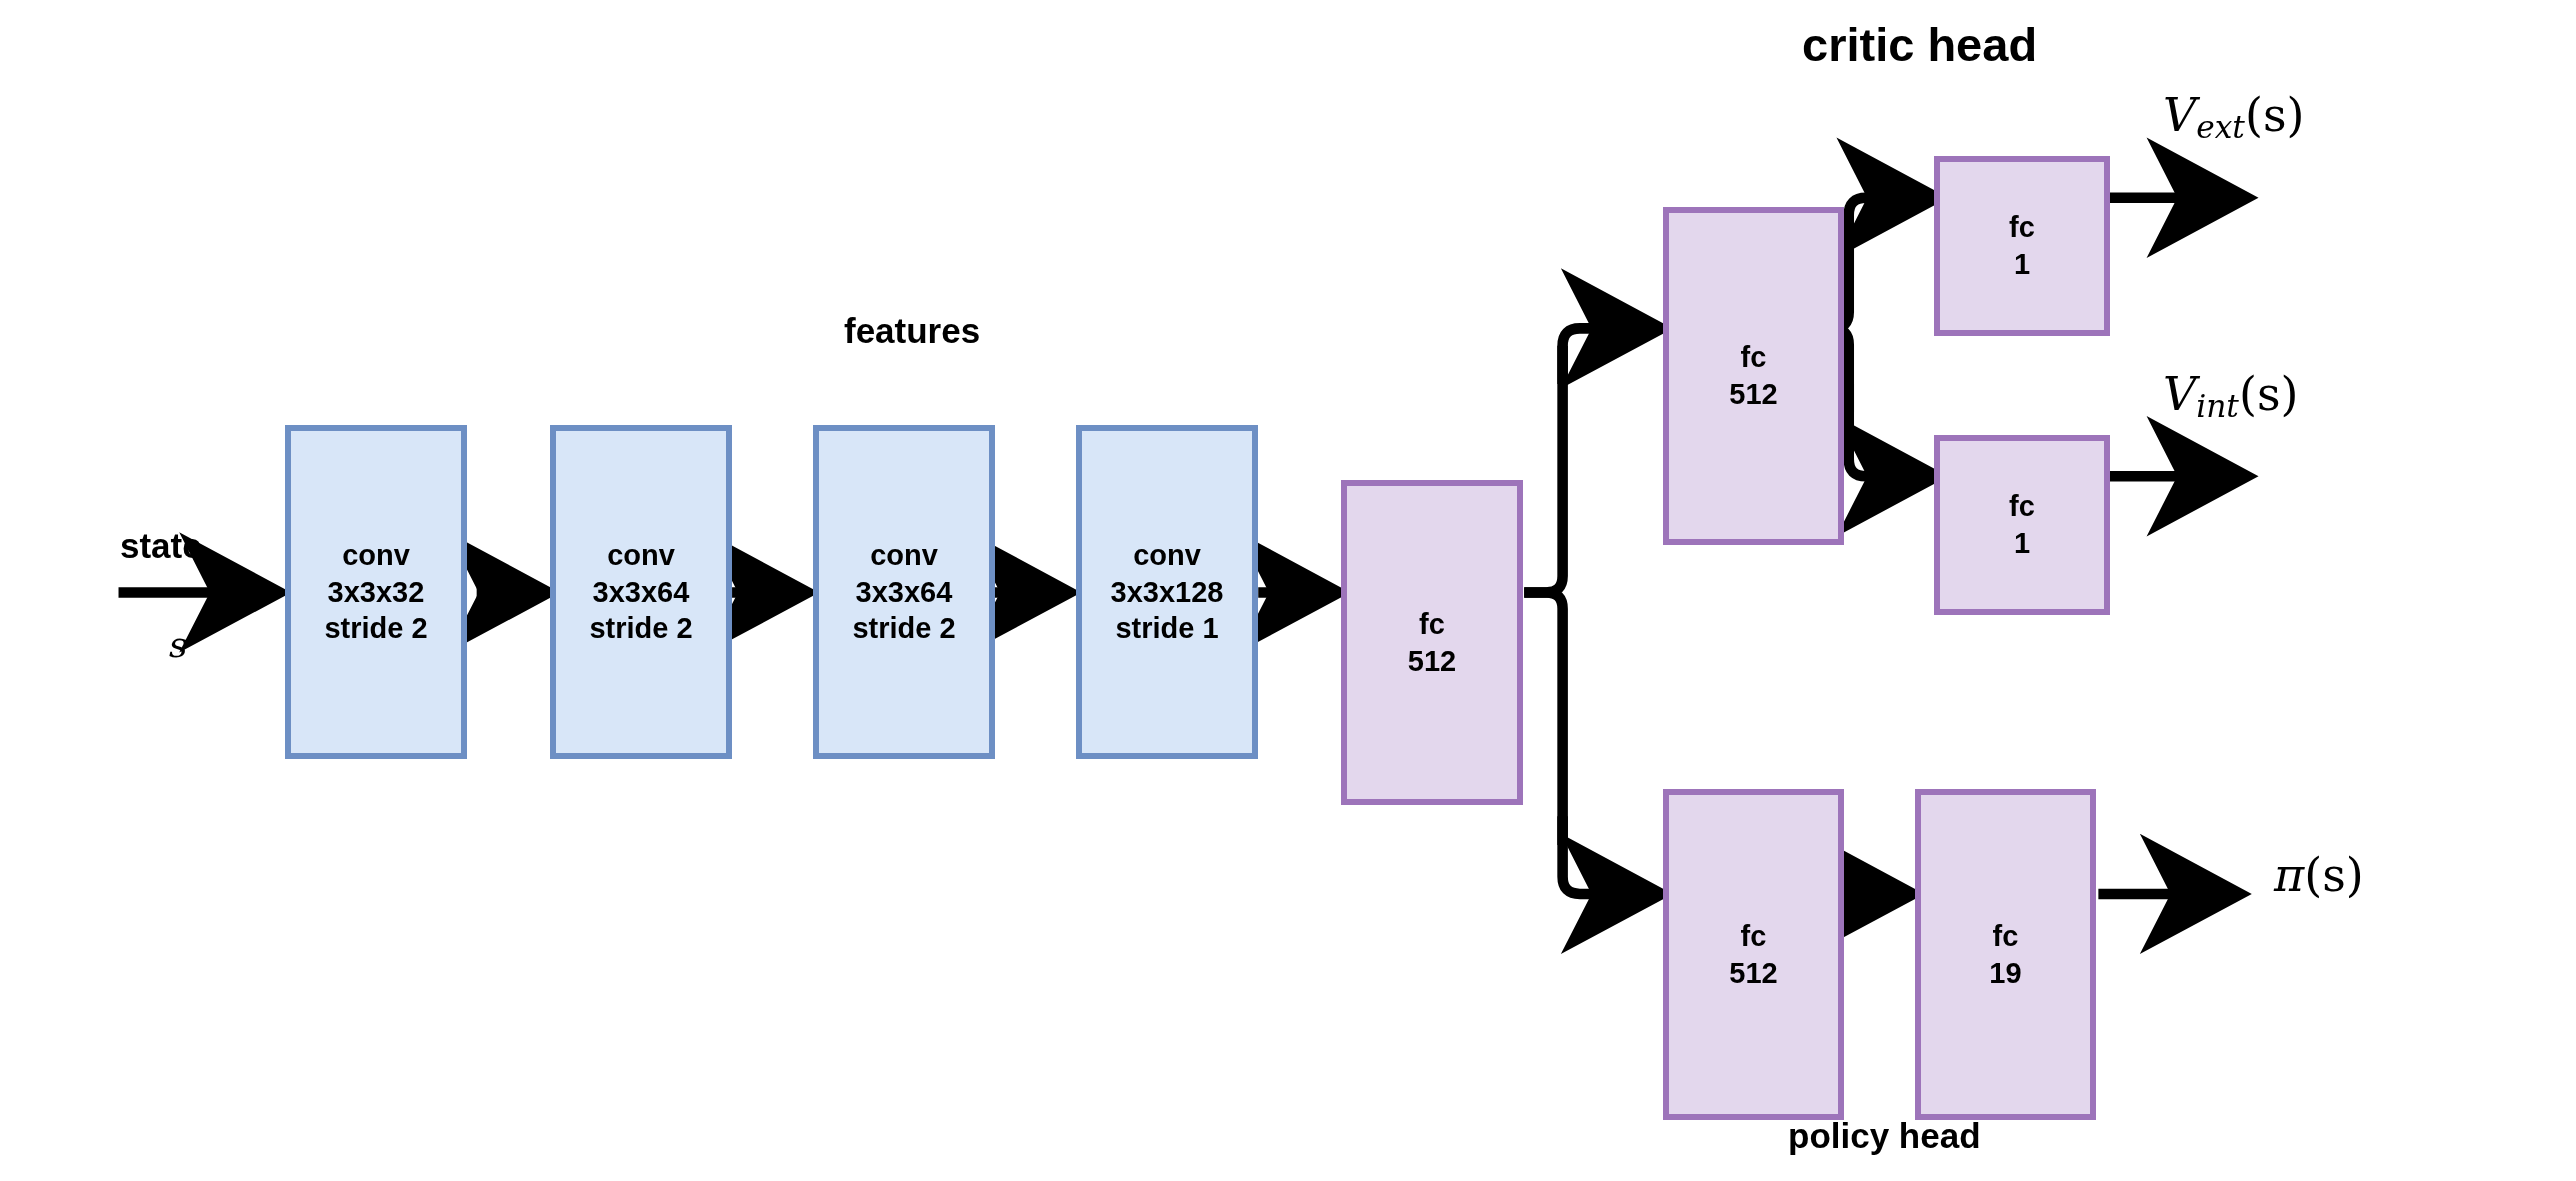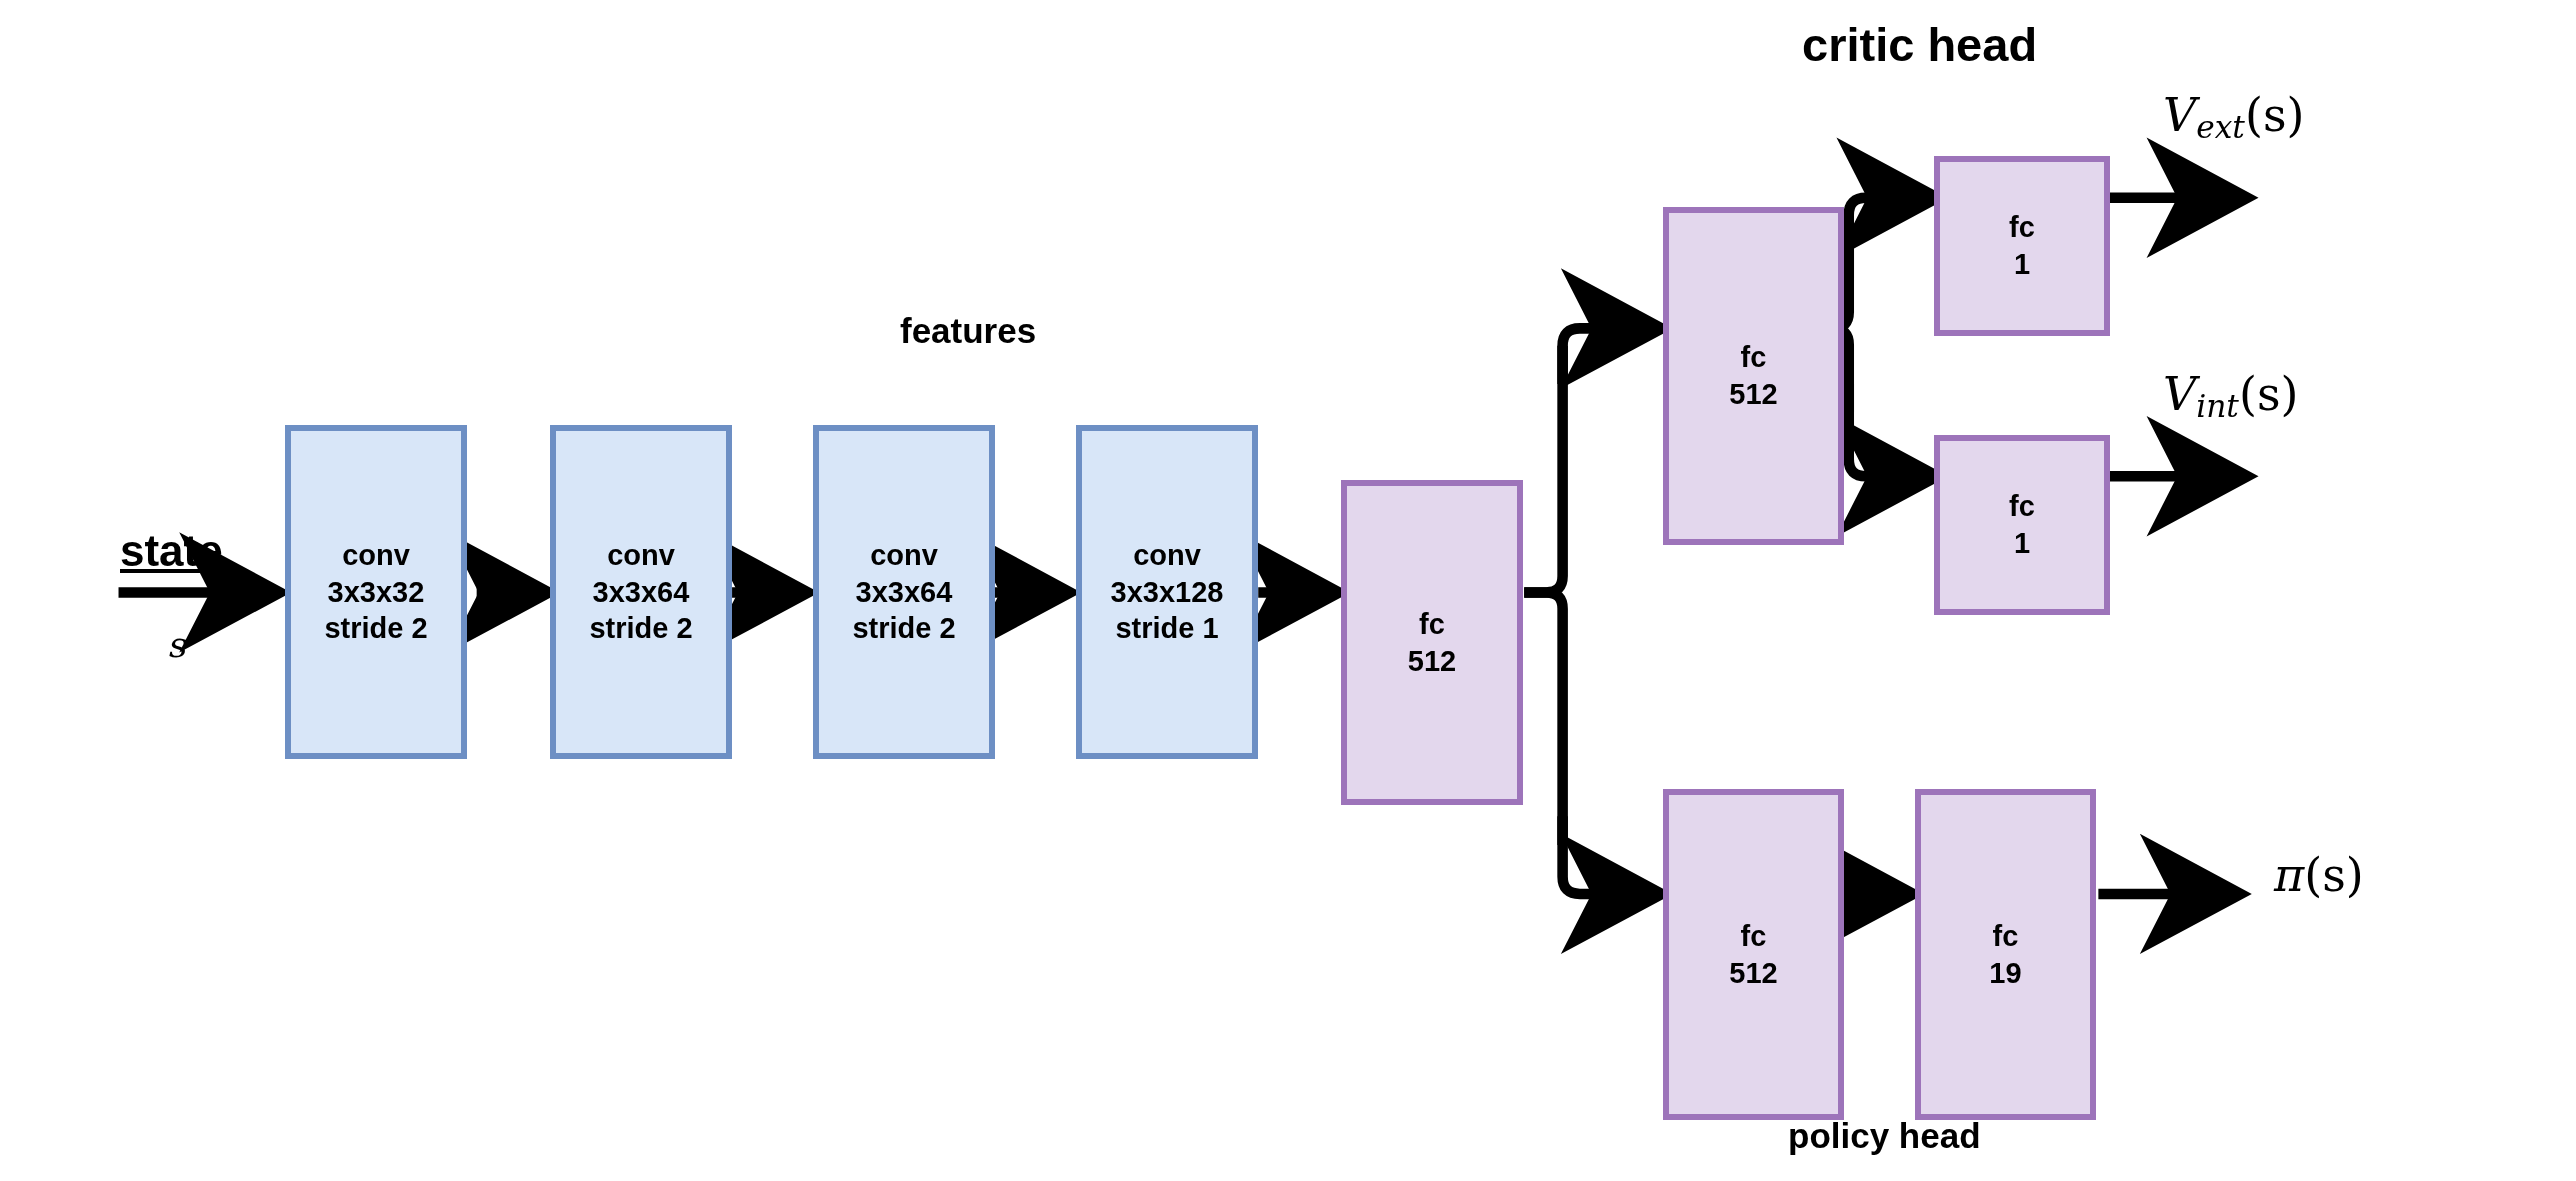--- a/index.html
+++ b/index.html
@@ -123,25 +123,25 @@
 
     <g stroke="#000000" stroke-width="11" fill="none" stroke-linecap="butt" stroke-linejoin="round" marker-end="url(#ah)">
       <path d="M 2192 206 L 2332 206"></path>
       <path d="M 2192 496 L 2332 496"></path>
 
       <path d="M 1889 931 L 1984 931"></path>
       <path d="M 2185 931 L 2325 931"></path>
     </g>
   </svg>
 
-  <div class="plain-label" style="left:120px; top:526px; font-size:44px;text-decoration:underline;">state</div>
+  <div class="plain-label" style="left:120px; top:526px; font-size:35px;">state</div>
 
   <div class="math-label" style="left:169px; top:624px; font-size:36px;">s</div>
 
-  <div class="plain-label" style="left:900px; top:311px; font-size:35px;">features</div>
+  <div class="plain-label" style="left:844px; top:311px; font-size:35px;">features</div>
 
   <div class="plain-label" style="left:1802px; top:17.3px; font-size:47px;">critic head</div>
 
   <div class="plain-label" style="left:1788px; top:1116px; font-size:35px;">policy head</div>
 
   <div class="node conv" style="left:285px; top:425px; width:182px; height:334px;">
     <span class="ln">conv</span>
     <span class="ln">3x3x32</span>
     <span class="ln">stride 2</span>
   </div>

